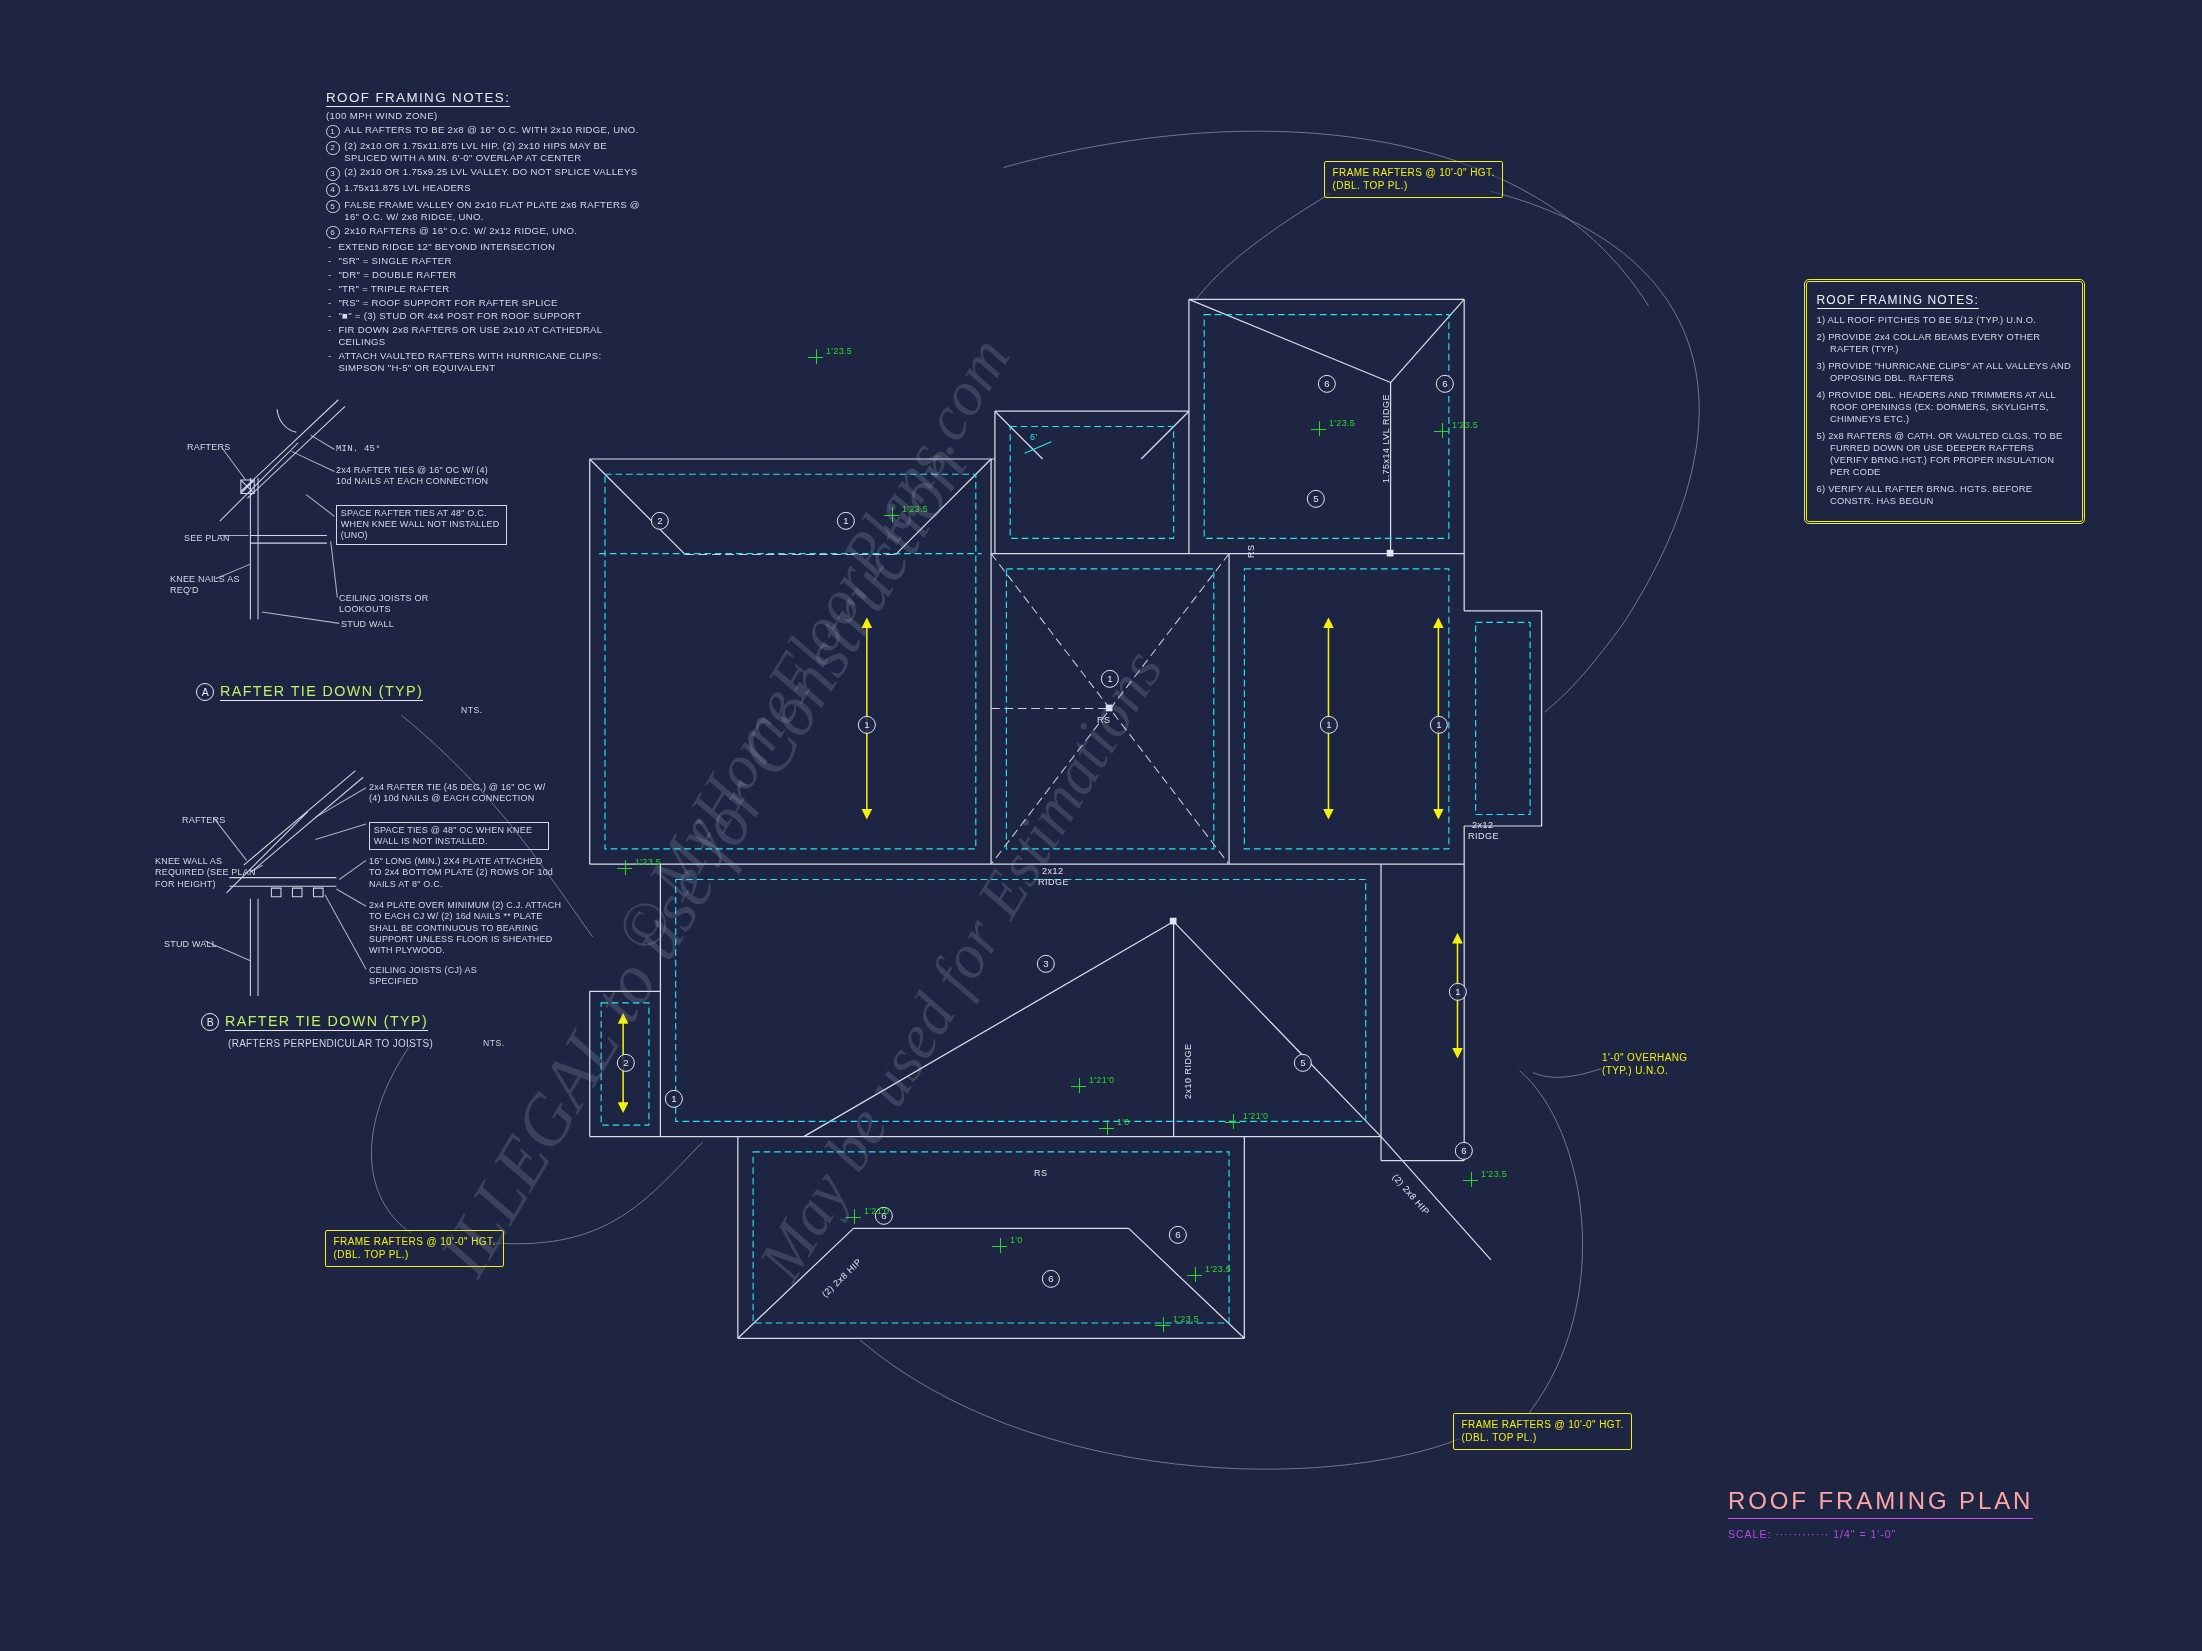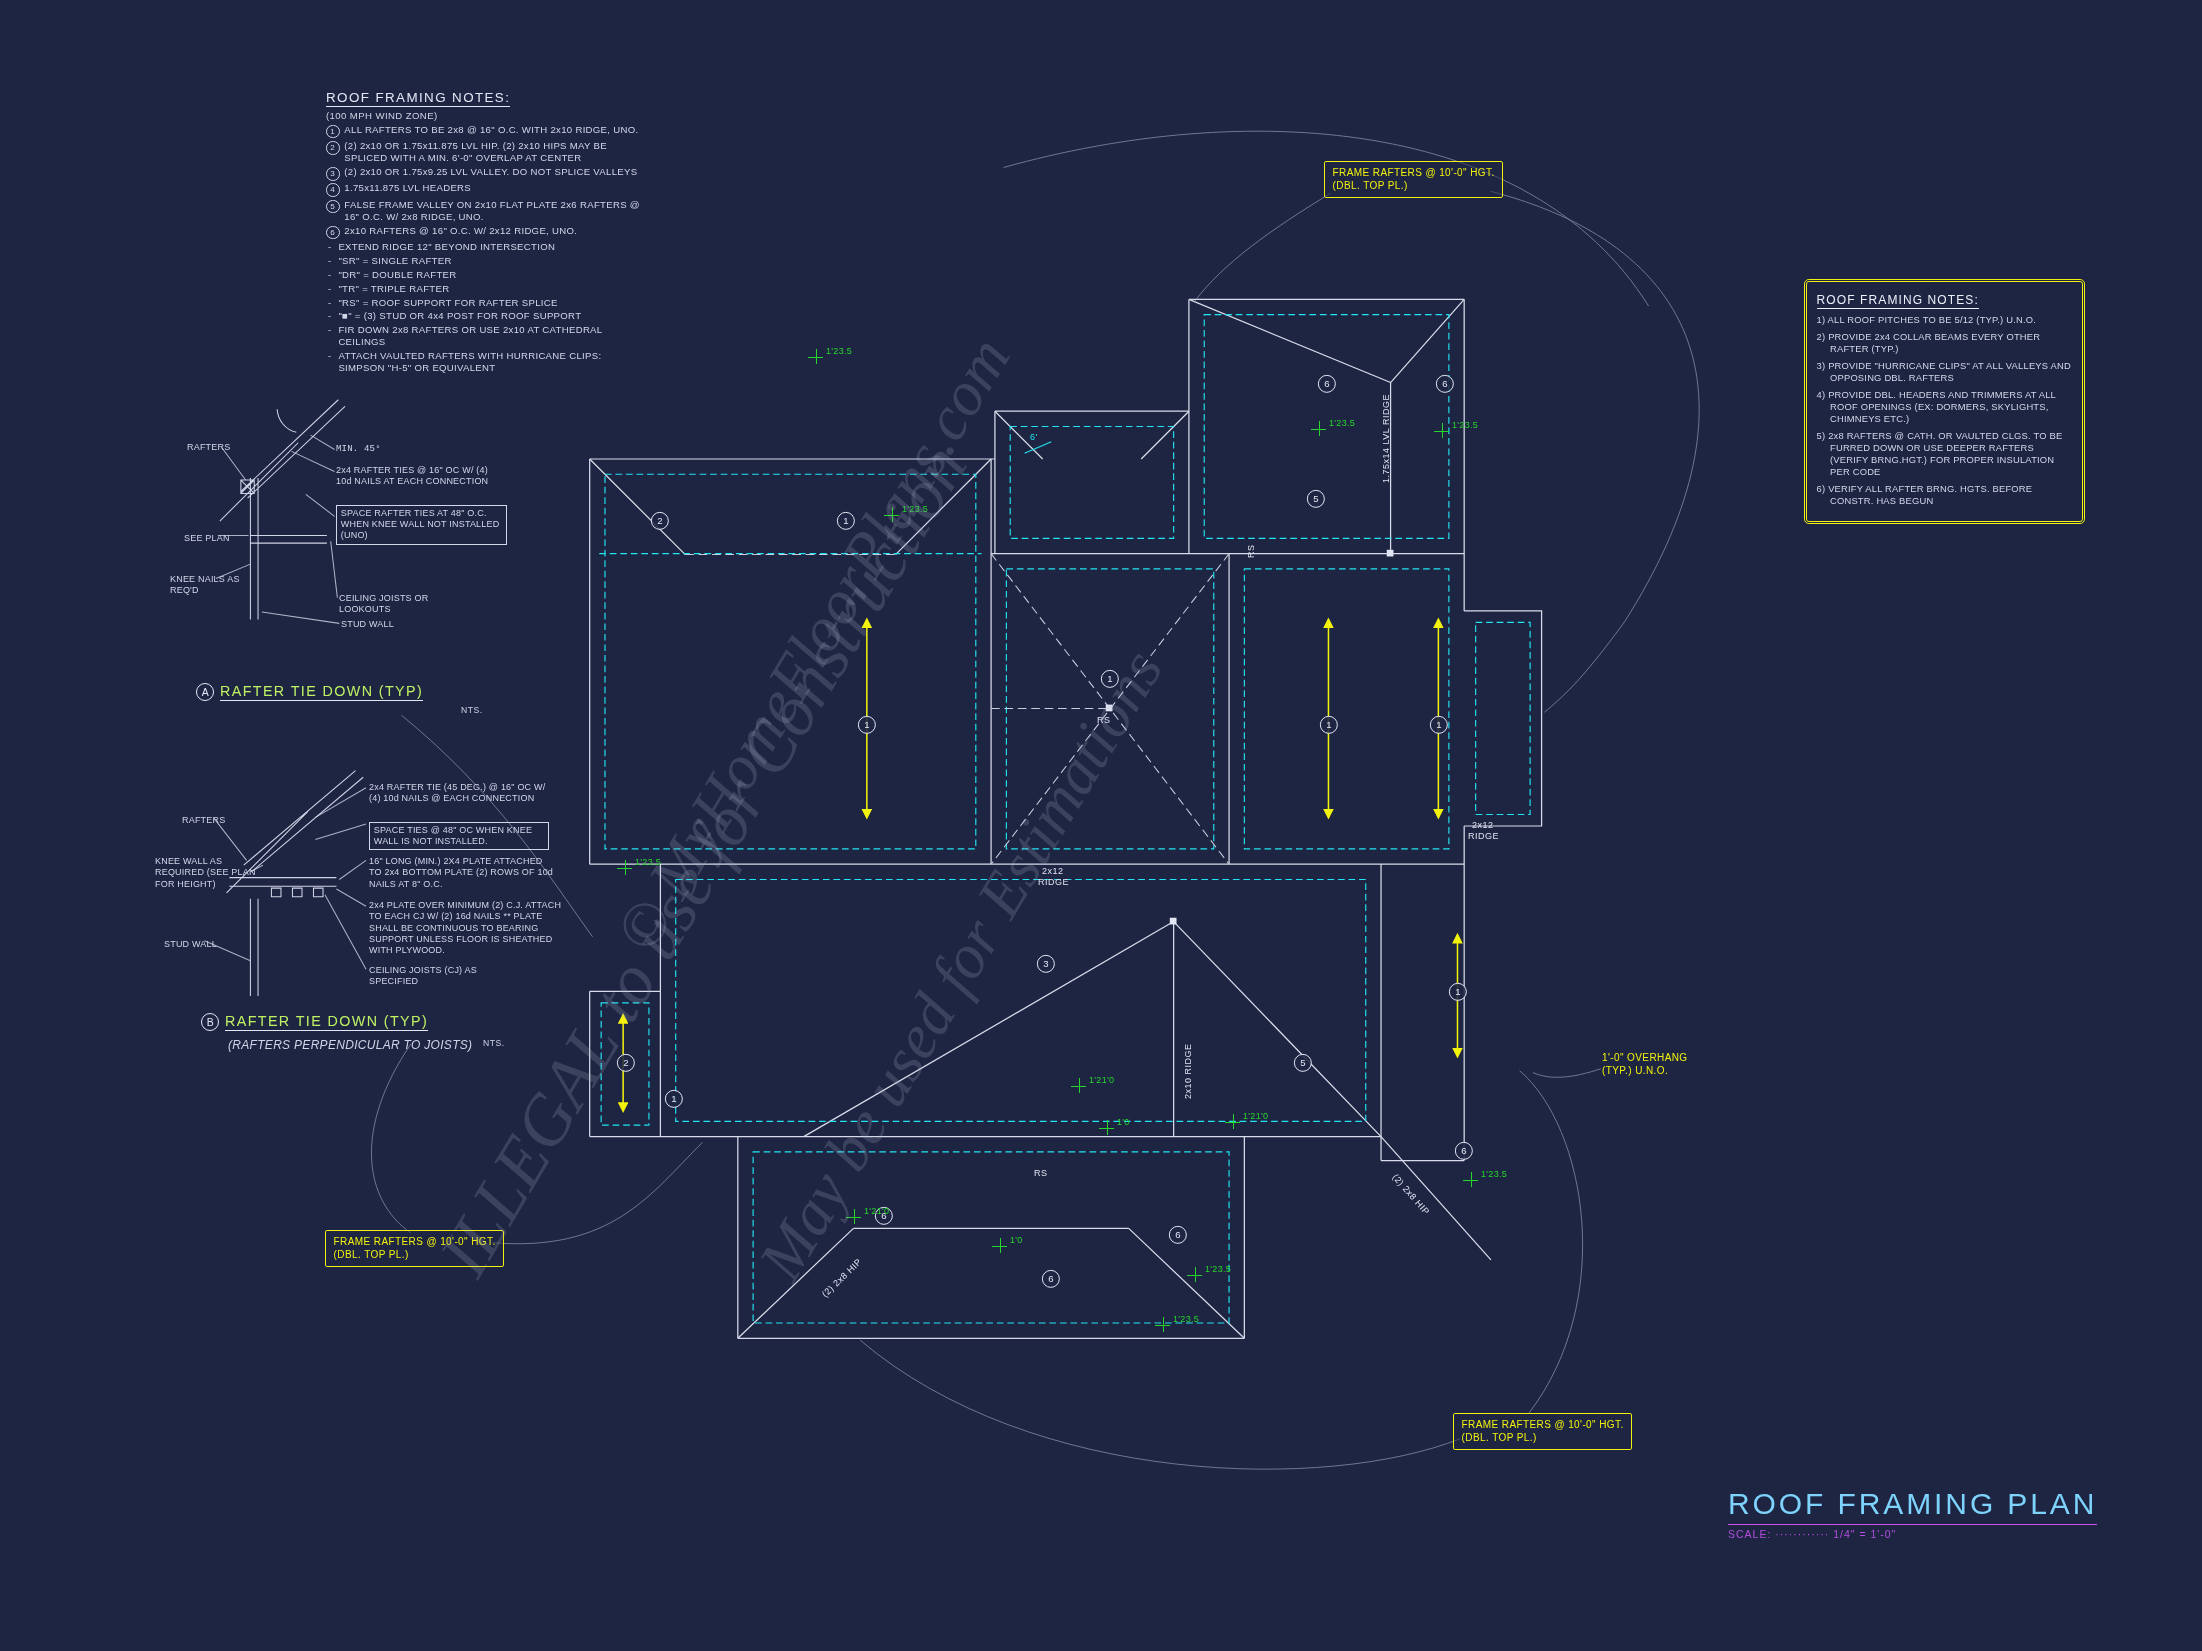--- a/index.html
+++ b/index.html
@@ -40,24 +40,24 @@
   .gcross{position:absolute;left:0;top:0;width:15.3px;height:15.3px;}
   .gcross::before{content:"";position:absolute;left:0;top:7.6px;width:15.3px;height:1.5px;background:#27d62b;}
   .gcross::after{content:"";position:absolute;left:7.6px;top:0;width:1.5px;height:15.3px;background:#27d62b;}
   .gvals{position:absolute;left:18px;top:-2.9px;display:flex;flex-direction:row;
          color:#27d62b;font-size:9px;line-height:1.15;letter-spacing:0.3px;}
   
   .dtitle{position:absolute;display:flex;align-items:center;gap:5.7px;}
   .dletter{width:16.3px;height:16.3px;border:1.1px solid #e4e8f6;border-radius:50%;color:#e4e8f6;
            font-size:10.5px;line-height:16.3px;text-align:center;flex:0 0 auto;}
   .dtext{font-size:14.3px;letter-spacing:1.4px;color:#bef264;border-bottom:1px solid #e4e8f6;padding-bottom:1px;}
-  .dsub{position:absolute;font-size:12px;color:#cfd4e6;letter-spacing:0.3px;font-style:italic;}
+  .dsub{position:absolute;font-size:10px;color:#cfd4e6;letter-spacing:0.3px;}
   .dnts{position:absolute;font-size:8.6px;color:#cfd4e6;letter-spacing:0.5px;}
   
-  .ptitle{position:absolute;left:1728px;top:1487px;font-size:30px;letter-spacing:2.9px;color:#7dd3fc;
+  .ptitle{position:absolute;left:1728px;top:1487px;font-size:24px;letter-spacing:2.9px;color:#fca5a5;
           border-bottom:1.4px solid #cf4df2;padding-bottom:2.9px;}
   .pscale{position:absolute;left:1728px;top:1528px;font-size:10.5px;letter-spacing:1px;color:#b44de0;}
   
   .wm{position:absolute;z-index:4;pointer-events:none;color:rgba(175,185,210,.20);
       font-family:"Liberation Serif",serif;font-style:italic;white-space:nowrap;}
   .wm1{left:813px;top:645px;font-size:63px;transform:translate(-50%,-50%) rotate(-59deg);}
   .wm2{left:703px;top:860px;font-size:71px;transform:translate(-50%,-50%) rotate(-59deg);}
   .wm3{left:961px;top:965px;font-size:63px;transform:translate(-50%,-50%) rotate(-59deg);}
 </style>
 </head>

